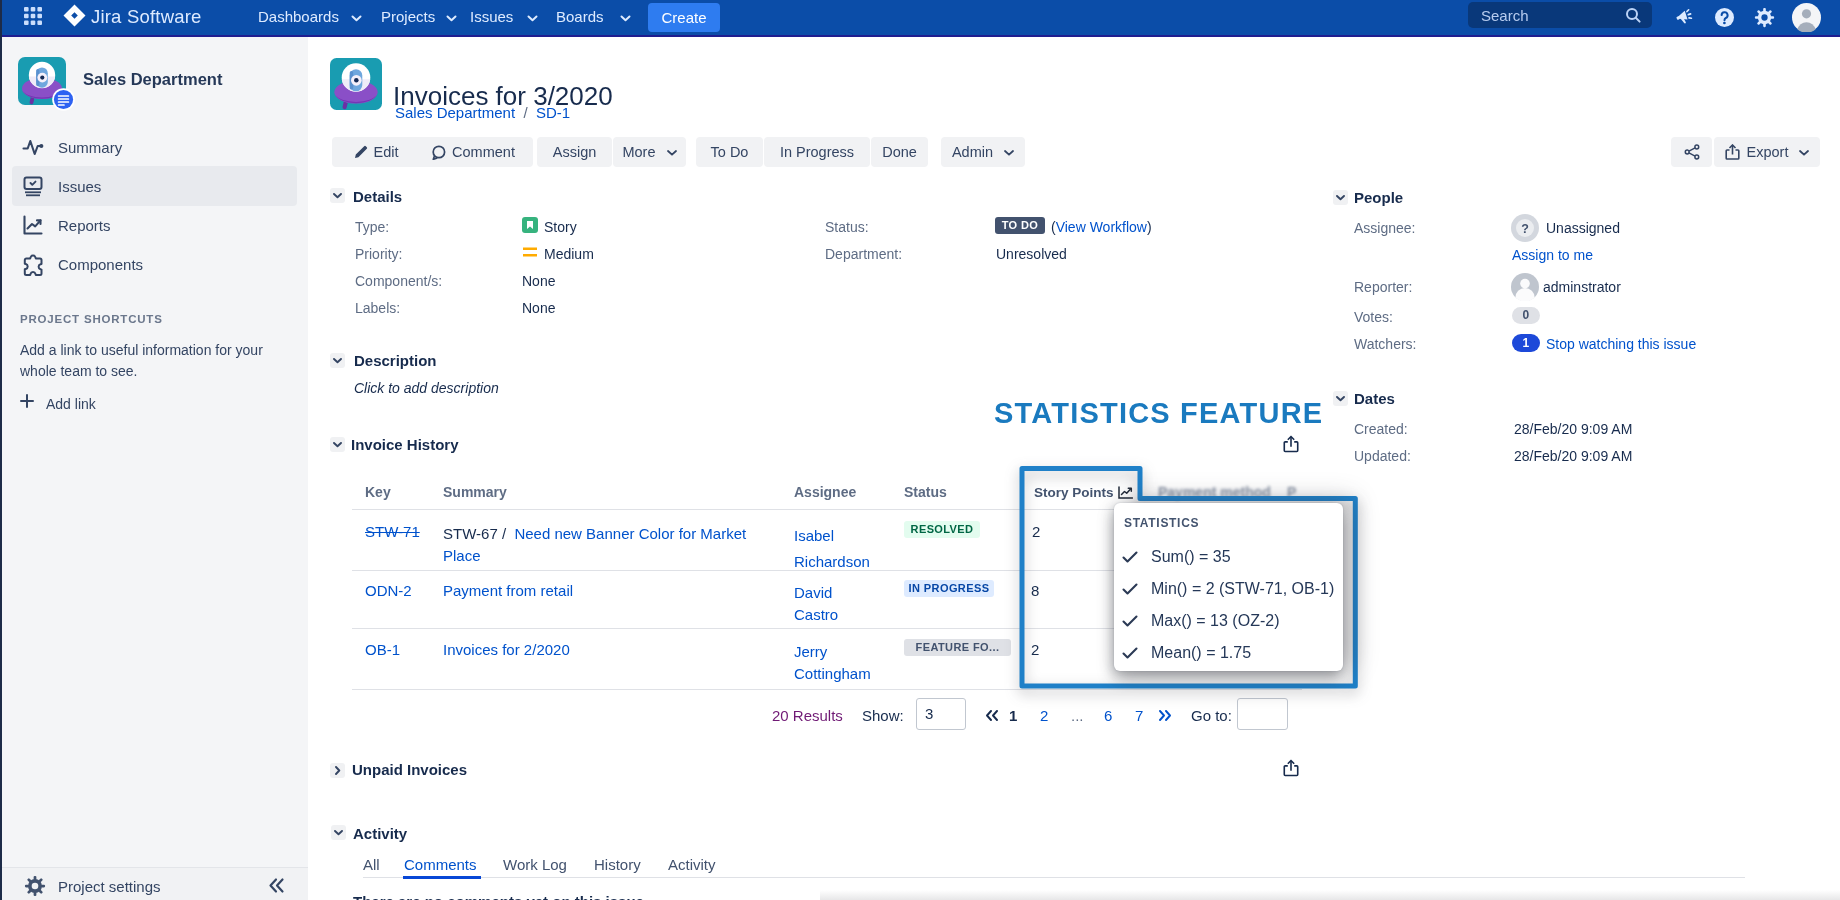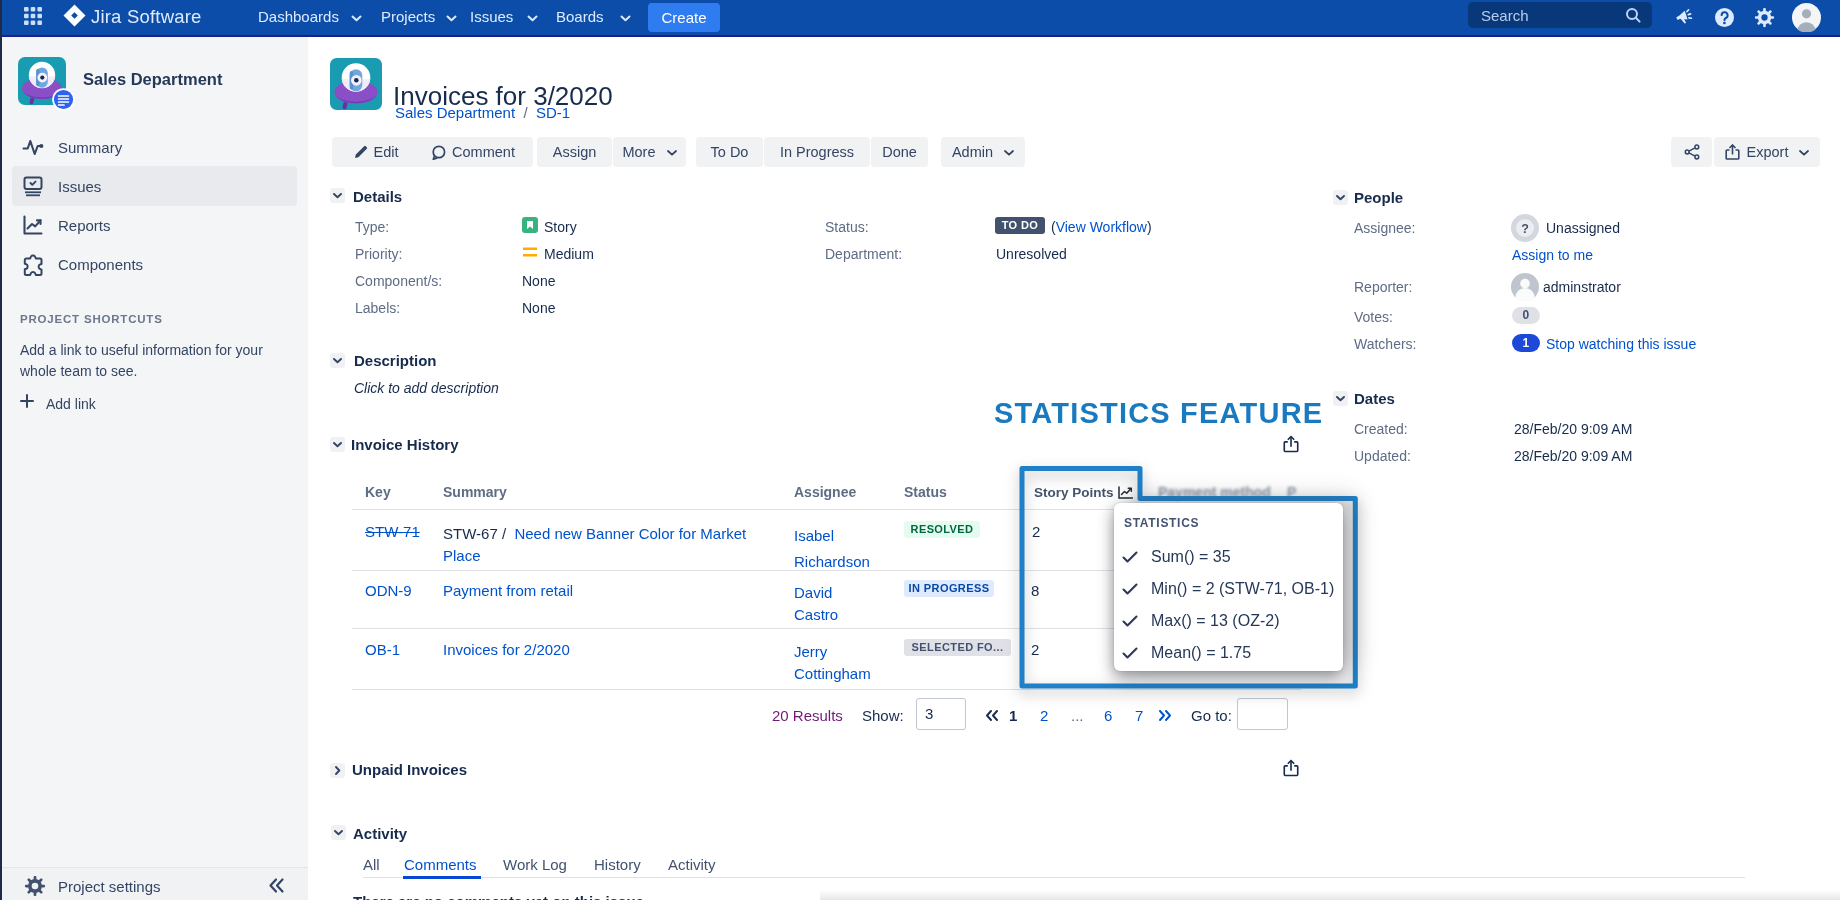--- a/index.html
+++ b/index.html
@@ -361,31 +361,31 @@
   <div class="abs" style="left:1287px;top:484px;font-size:14px;font-weight:700;color:#8993A4;filter:blur(1.8px);">P</div>
   <div class="abs" style="left:352px;top:509px;width:950px;height:1px;background:#DFE1E6;"></div>
 
   <div class="abs" style="left:365px;top:523px;font-size:15px;"><span class="link" style="text-decoration:line-through;">STW-71</span></div>
   <div class="abs" style="left:443px;top:523px;font-size:15px;line-height:21.5px;width:330px;color:#172B4D;">STW-67 /&nbsp; <span class="link">Need new Banner Color for Market Place</span></div>
   <div class="abs link" style="left:794px;top:523px;font-size:15px;line-height:26px;width:90px;">Isabel Richardson</div>
   <div class="badge" style="left:904px;top:521px;width:76px;height:17px;line-height:17px;background:#E3FCEF;color:#006644;">RESOLVED</div>
   <div class="abs" style="left:1032px;top:523px;font-size:15px;color:#172B4D;">2</div>
   <div class="abs" style="left:352px;top:570px;width:950px;height:1px;background:#DFE1E6;"></div>
 
-  <div class="abs link" style="left:365px;top:582px;font-size:15px;">ODN-9</div>
+  <div class="abs link" style="left:365px;top:582px;font-size:15px;">ODN-2</div>
   <div class="abs link" style="left:443px;top:582px;font-size:15px;">Payment from retail</div>
   <div class="abs link" style="left:794px;top:582px;font-size:15px;line-height:21.5px;width:70px;">David Castro</div>
   <div class="badge" style="left:904px;top:580px;width:90px;height:17px;line-height:17px;background:#DEEBFF;color:#0747A6;">IN PROGRESS</div>
   <div class="abs" style="left:1031px;top:582px;font-size:15px;color:#172B4D;">8</div>
   <div class="abs" style="left:352px;top:628px;width:950px;height:1px;background:#DFE1E6;"></div>
 
   <div class="abs link" style="left:365px;top:641px;font-size:15px;">OB-1</div>
   <div class="abs link" style="left:443px;top:641px;font-size:15px;">Invoices for 2/2020</div>
   <div class="abs link" style="left:794px;top:641px;font-size:15px;line-height:21.5px;width:90px;">Jerry Cottingham</div>
-  <div class="badge" style="left:904px;top:639px;width:107px;height:17px;line-height:17px;background:#DFE1E6;color:#42526E;">SELECTED FO...</div>
+  <div class="badge" style="left:904px;top:639px;width:107px;height:17px;line-height:17px;background:#DFE1E6;color:#42526E;">FEATURE FO...</div>
   <div class="abs" style="left:1031px;top:641px;font-size:15px;color:#172B4D;">2</div>
   <div class="abs" style="left:352px;top:689px;width:950px;height:1px;background:#DFE1E6;"></div>
 
   <div class="abs" style="left:772px;top:707px;font-size:15px;color:#701a75;">20 Results</div>
   <div class="abs" style="left:862px;top:707px;font-size:15px;color:#172B4D;">Show:</div>
   <div class="abs" style="left:916px;top:698px;width:50px;height:32px;border:1px solid #C1C7D0;border-radius:3px;background:#fff;font-size:15px;color:#172B4D;line-height:30px;padding-left:8px;">3</div>
   <svg class="abs" style="left:985px;top:710px" width="14" height="11" viewBox="0 0 14 11">
       <polyline points="6,1 2,5.5 6,10" fill="none" stroke="#172B4D" stroke-width="1.9" stroke-linecap="round" stroke-linejoin="round"></polyline>
       <polyline points="12,1 8,5.5 12,10" fill="none" stroke="#172B4D" stroke-width="1.9" stroke-linecap="round" stroke-linejoin="round"></polyline>
     </svg>

